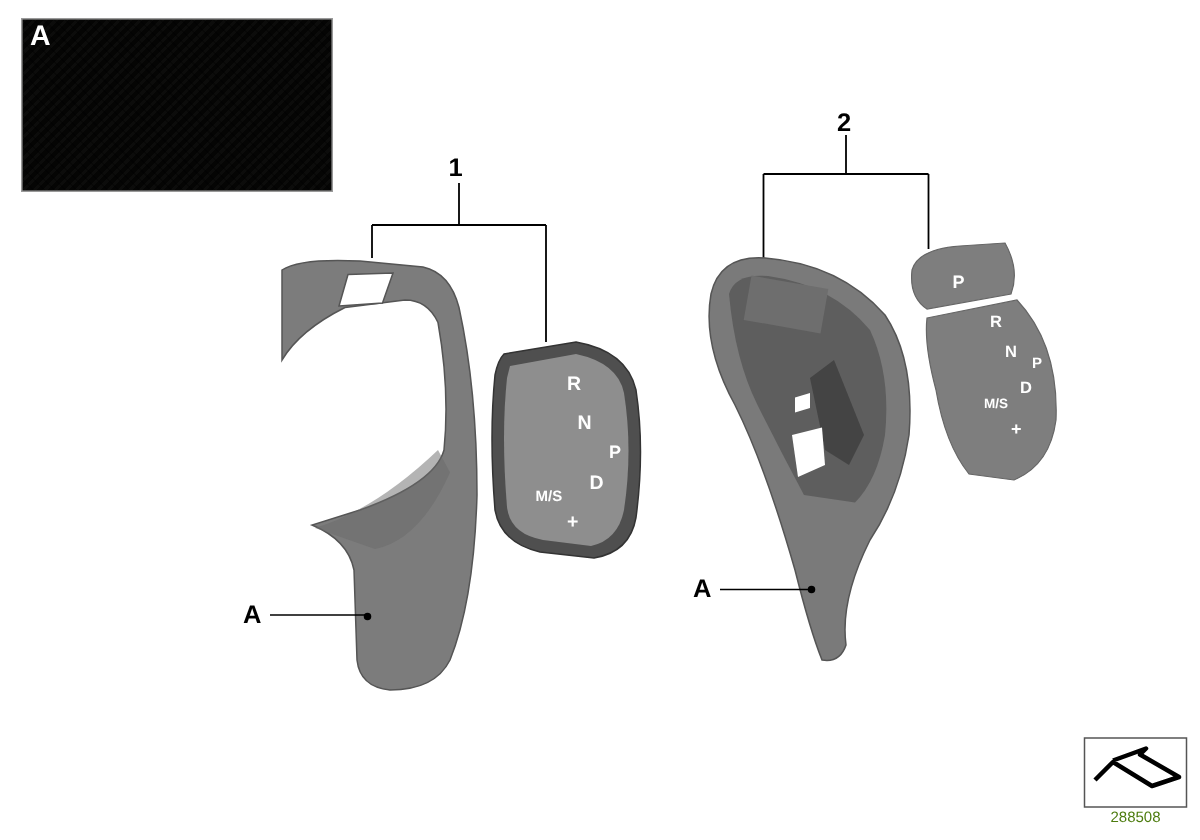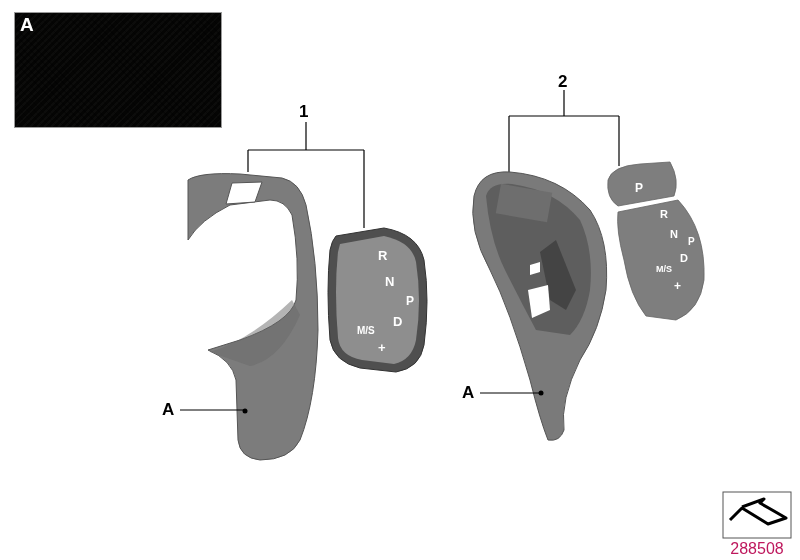--- a/index.html
+++ b/index.html
@@ -9,21 +9,21 @@
   #swatch { left:14px; top:12px; width:208px; height:116px;
     border:1px solid #9a9a9a; box-sizing:border-box;
     background-color:#2a2a28;
     background-image:
       repeating-linear-gradient(135deg, #4a4a46 0px, #4a4a46 2px, #1e1e1c 2px, #1e1e1c 5px),
       repeating-linear-gradient(45deg, rgba(0,0,0,0.35) 0px, rgba(0,0,0,0.35) 1px, transparent 1px, transparent 5px);
     background-blend-mode: multiply; }
   #swatch-label { left:20px; top:14px; color:#fff; font-weight:bold; font-size:19px; }
   .callout { font-weight:bold; font-size:17px; color:#000; }
   svg { position:absolute; left:0; top:0; }
-  #ref-num { left:722px; top:540px; width:70px; text-align:center; font-size:16px; color:#be185d; }
+  #ref-num { left:722px; top:540px; width:70px; text-align:center; font-size:10px; color:#4d7c0f; }
 </style>
 </head>
 <body>
 
 <div id="swatch" class="abs"></div>
 <div id="swatch-label" class="abs">A</div>
 
 <svg width="800" height="560" viewBox="0 0 800 560">
 
   <g stroke="#000" stroke-width="1.2" fill="none">

